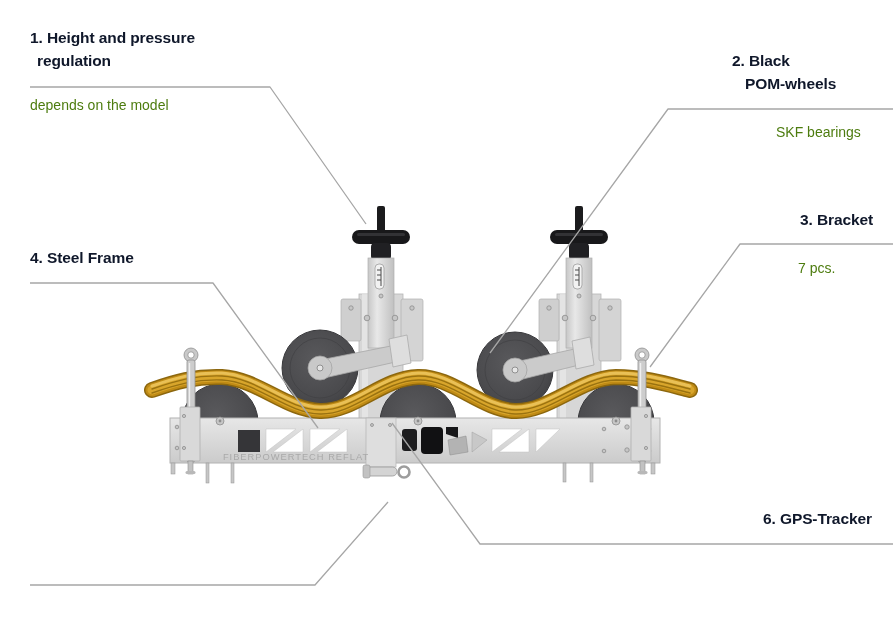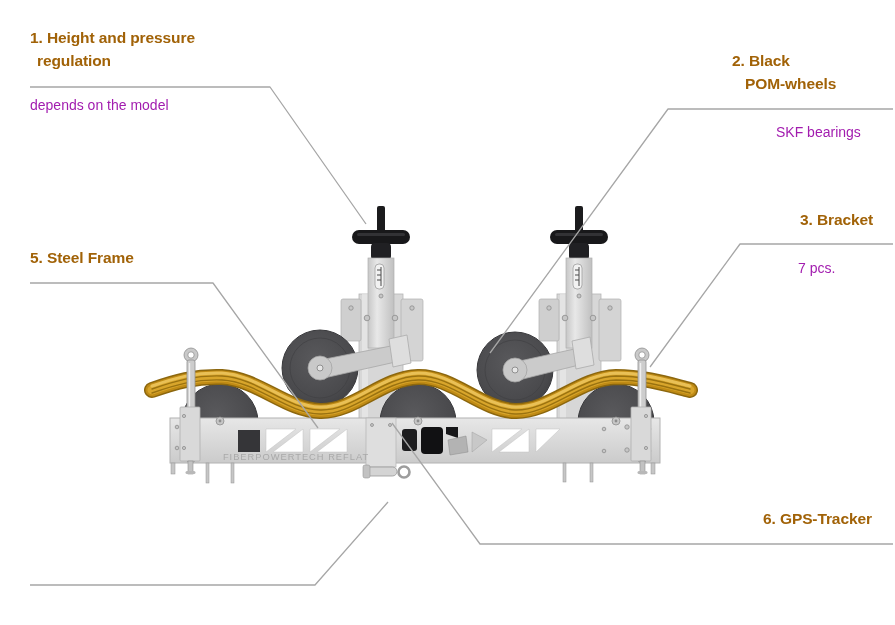--- a/index.html
+++ b/index.html
@@ -1,23 +1,23 @@
 <!DOCTYPE html>
 <html><head>
 <meta charset="utf-8">
 <style>
   html,body{margin:0;padding:0;background:#ffffff;}
   .stage{
     position:relative;width:895px;height:625px;background:#ffffff;
     font-family:"Liberation Sans",sans-serif;overflow:hidden;
   }
   .stage svg{position:absolute;left:0;top:0;}
-  .callout{position:absolute;color:#a16207;}
+  .callout{position:absolute;color:#0f172a;}
   .co-heading{font-size:15.5px;font-weight:700;line-height:23px;letter-spacing:-0.1px;white-space:nowrap;}
-  .co-note{position:absolute;font-size:14px;font-weight:400;color:#a21caf;line-height:18px;white-space:nowrap;}
+  .co-note{position:absolute;font-size:14px;font-weight:400;color:#4d7c0f;line-height:18px;white-space:nowrap;}
   .ind17{margin-left:7px;display:inline-block;}
   .ind10{margin-left:13px;display:inline-block;}
   .leader{stroke:#a6a6a6;stroke-width:1.3;fill:none;stroke-linejoin:round;}
   .screw{fill:#c6c6c6;stroke:#8d8d8d;stroke-width:0.8;}
   .truss{fill:#ffffff;stroke:#c2c2c2;stroke-width:0.5;}
 </style>
 </head>
 <body>
 
 <div class="stage">
@@ -212,21 +212,21 @@
     <div class="co-heading"><span>2. Black</span><br><span class="ind10">POM-wheels</span></div>
   </div>
   <div class="co-note" style="left:776px;top:123px">SKF bearings</div>
 
   <div class="callout" style="left:800px;top:208px">
     <div class="co-heading">3. Bracket</div>
   </div>
   <div class="co-note" style="left:798px;top:259px">7 pcs.</div>
 
   <div class="callout" style="left:30px;top:246px">
-    <div class="co-heading">5. Steel Frame</div>
+    <div class="co-heading">4. Steel Frame</div>
   </div>
 
 
   <div class="callout" style="left:763px;top:507px">
     <div class="co-heading">6. GPS-Tracker</div>
   </div>
 
 </div>
 
 </body></html>

